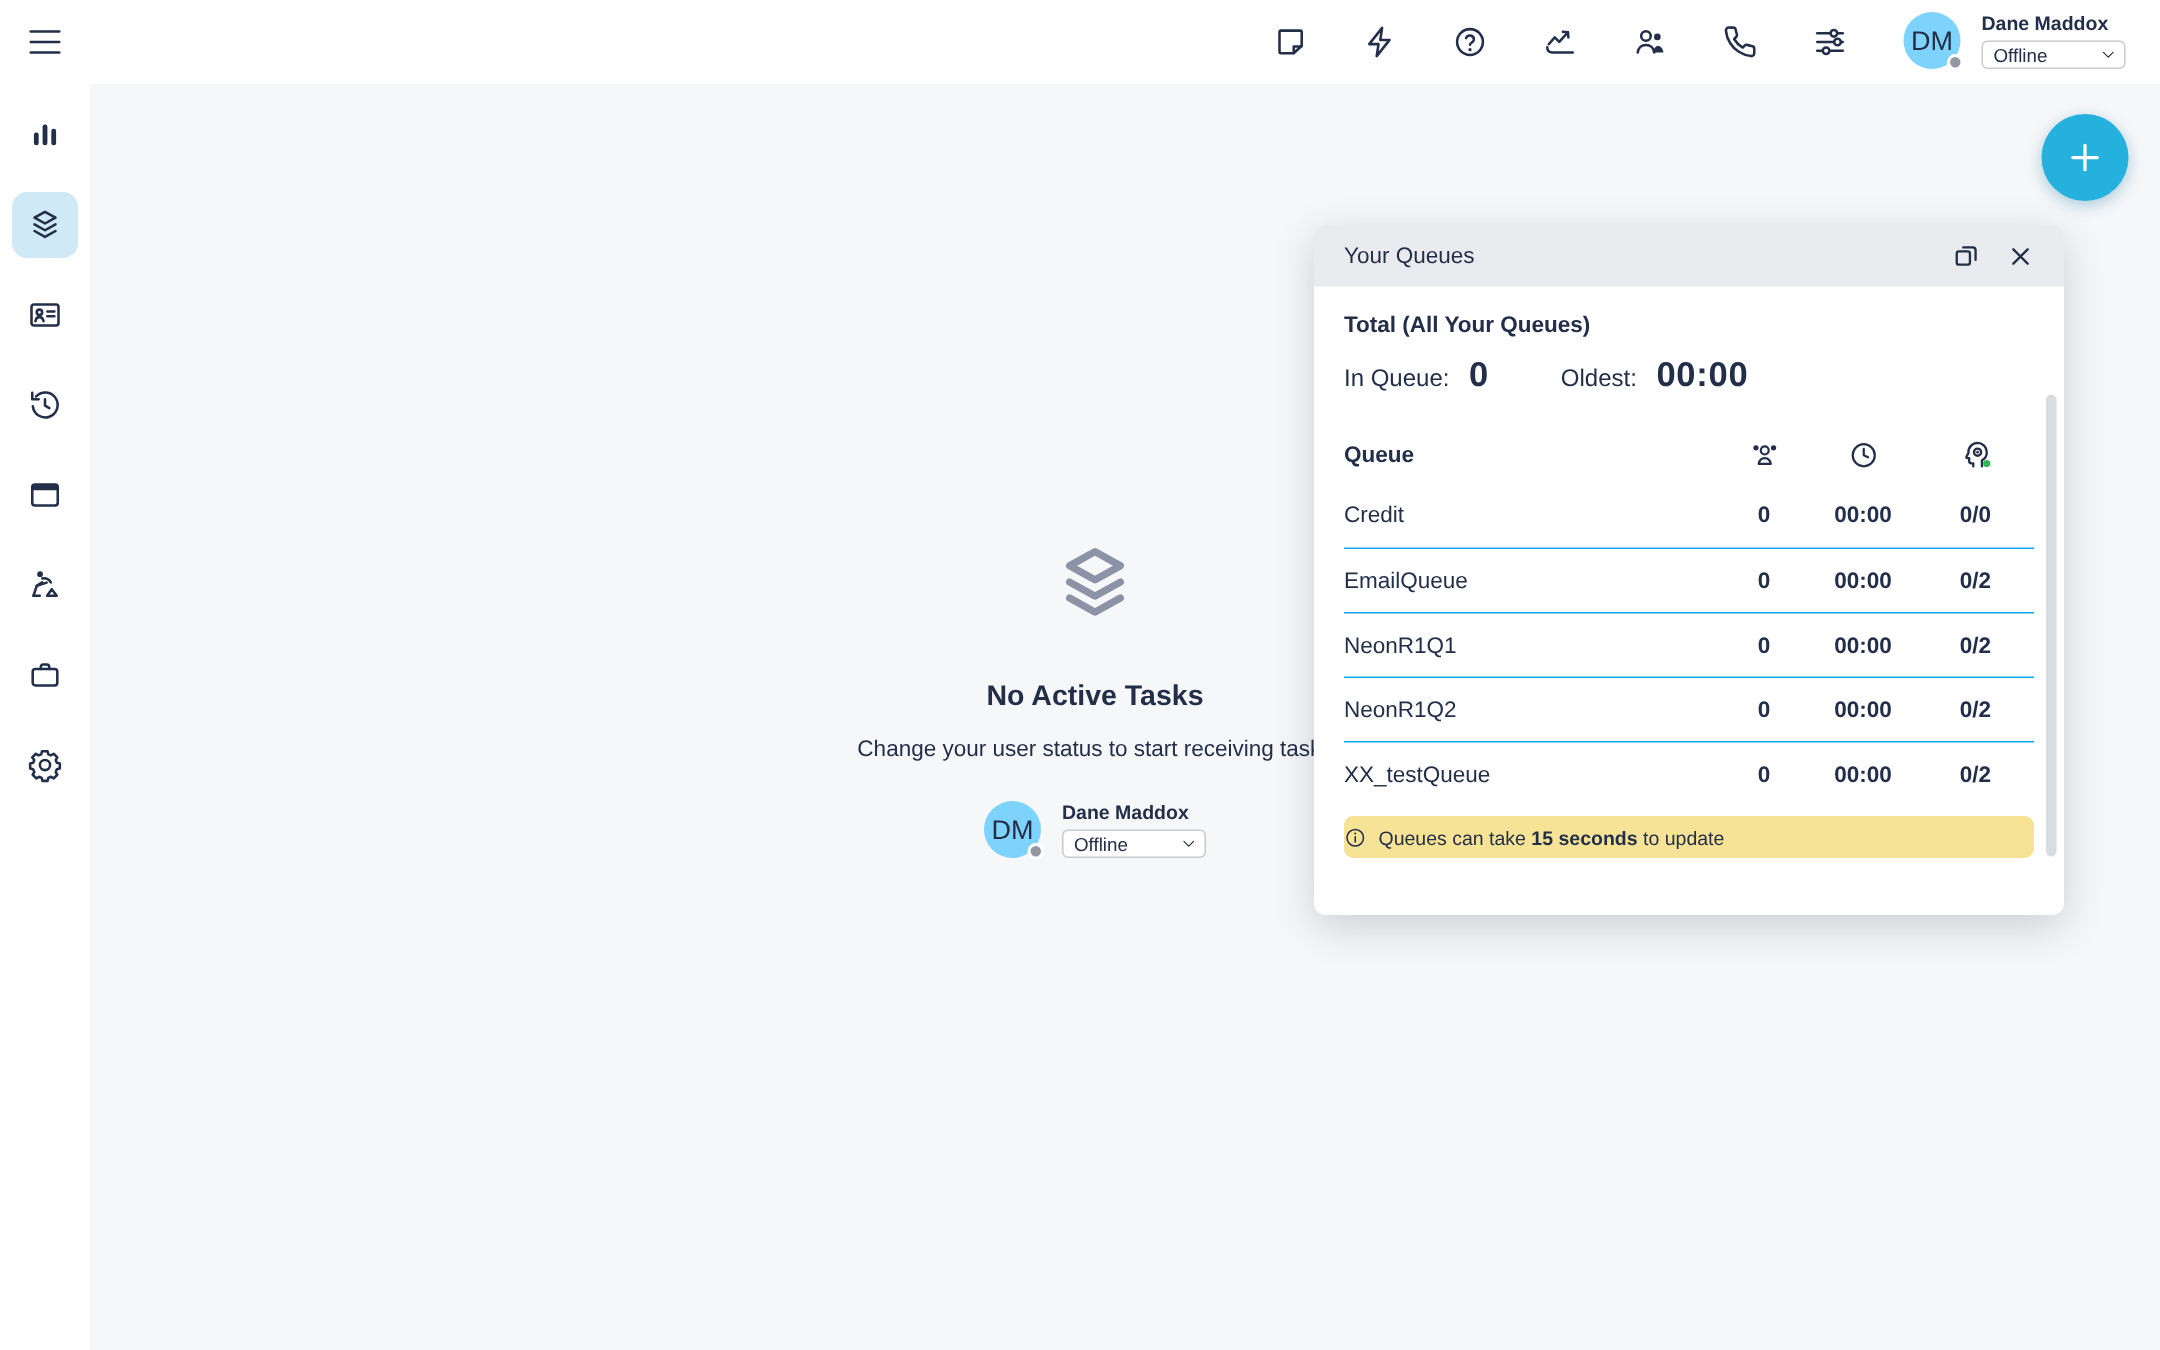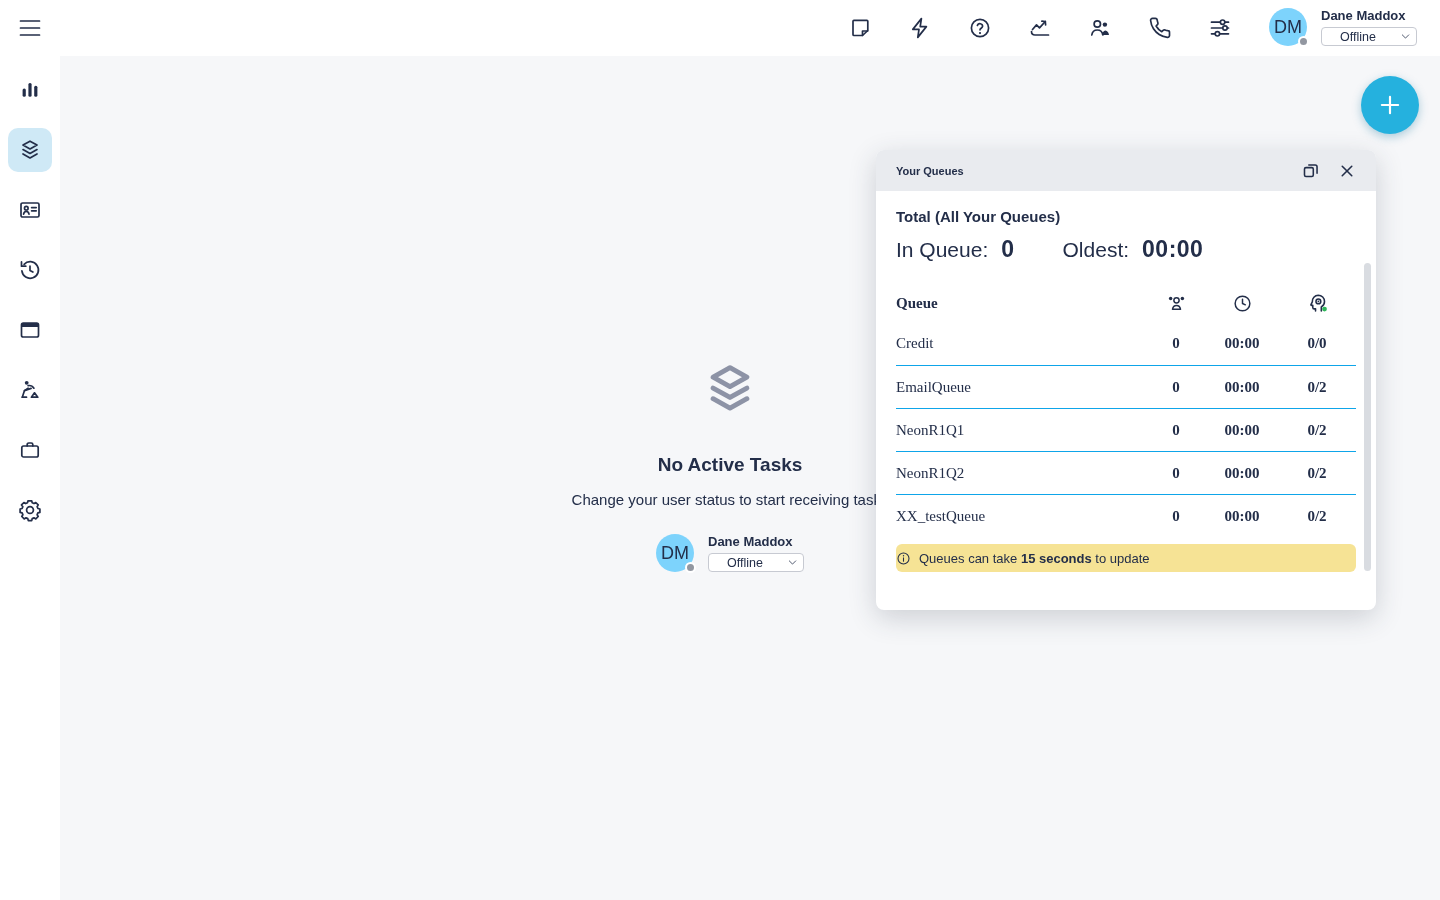--- a/index.html
+++ b/index.html
@@ -23,21 +23,21 @@
   .user-cluster { position:absolute; left:1269px; top:8px; display:flex; align-items:flex-start; }
   .avatar { position:relative; width:38px; height:38px; border-radius:50%; background:#7dd3fc;
             display:flex; align-items:center; justify-content:center;
             font-size:18px; font-weight:normal; color:#232e49; cursor:pointer; }
   .presence-dot { position:absolute; right:-2px; bottom:-1px; width:11px; height:11px; border-radius:50%;
                   background:#9297a1; border:2px solid #fff; }
   .user-meta { margin-left:14px; display:flex; flex-direction:column; }
   .user-name { font-size:13px; font-weight:bold; line-height:15px; }
   .status-select { margin-top:4px; width:96px; height:19px; border:1px solid #c7cad2; border-radius:4px;
                    background:#fff; display:flex; align-items:center; justify-content:space-between;
-                   padding:0 5px 0 18px; font-size:12.5px; color:#232e49; cursor:pointer;
+                   padding:0 5px 0 7px; font-size:12.5px; color:#232e49; cursor:pointer;
                    font-family:"Liberation Sans", sans-serif; }
 
   
   .sidebar { position:absolute; left:0; top:56px; width:60px; height:844px; background:#fff; z-index:20; }
   .side-item { width:44px; height:44px; margin:0 auto 16px auto; border-radius:10px;
                display:flex; align-items:center; justify-content:center; cursor:pointer; background:none; border:none; }
   .side-item:first-child { margin-top:12px; }
   .side-item.active { background:#cfe9f6; }
 
   
@@ -51,32 +51,32 @@
   .empty-icon { display:flex; justify-content:center; }
   .empty-title { margin-top:36px; font-size:19px; font-weight:bold; }
   .empty-sub { margin-top:15px; font-size:15px; }
   .empty-user { margin-top:26px; display:flex; justify-content:center; align-items:flex-start; }
 
   
   .panel { position:absolute; left:816px; top:94px; width:500px; height:460px; background:#fff;
            border-radius:8px; box-shadow:0 8px 28px rgba(40,50,70,.20); z-index:22; }
   .panel-header { height:41px; background:#e9ebef; border-radius:8px 8px 0 0;
                   display:flex; align-items:center; padding:0 16px 0 20px; }
-  .panel-title { flex:1; font-size:11px; font-weight:bold; }
+  .panel-title { flex:1; font-size:15px; font-weight:normal; }
   .panel-hbtn { width:24px; height:24px; background:none; border:none; cursor:pointer; padding:0; margin-left:12px; }
   .panel-body { position:relative; padding:0 20px; height:419px; }
 
   .total-heading { padding-top:17px; font-size:15px; font-weight:bold; }
   .stats { display:flex; align-items:baseline; margin-top:11px; }
-  .stat-label { font-size:21px; }
+  .stat-label { font-size:16px; }
   .stat-value { font-size:23px; font-weight:bold; margin-left:13px; letter-spacing:.5px; }
   .stat-gap { margin-left:48px; }
 
   .qtable { margin-top:21px; }
-  .qrow { display:grid; grid-template-columns:1fr 60px 72px 78px; align-items:center; height:43px;font-family:Liberation Serif, serif; }
+  .qrow { display:grid; grid-template-columns:1fr 60px 72px 78px; align-items:center; height:43px; }
   .qrow.head { height:38px; }
   .qhead-name { font-size:15px; font-weight:bold; }
   .qcol-icon { display:flex; justify-content:center; }
   .qname { font-size:15px; }
   .qval { font-size:15px; font-weight:bold; text-align:center; }
   .qrow.data + .qrow.data { border-top:1px solid #0ea5e9; }
 
   .banner { margin-top:7px; height:28px; background:#f6e395; border-radius:6px;
             display:flex; align-items:center; gap:8px; font-size:13px; }
   .banner b { font-weight:bold; }

